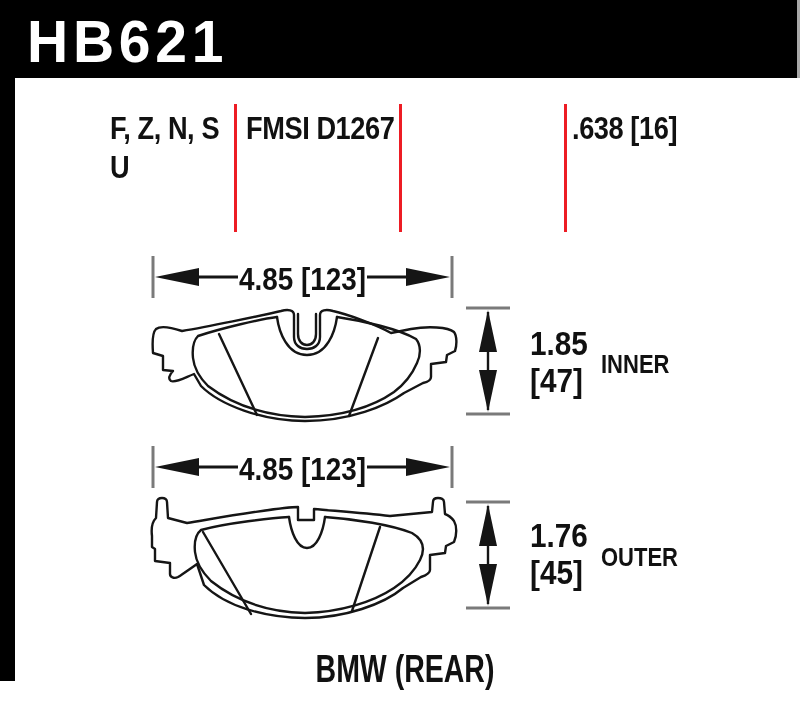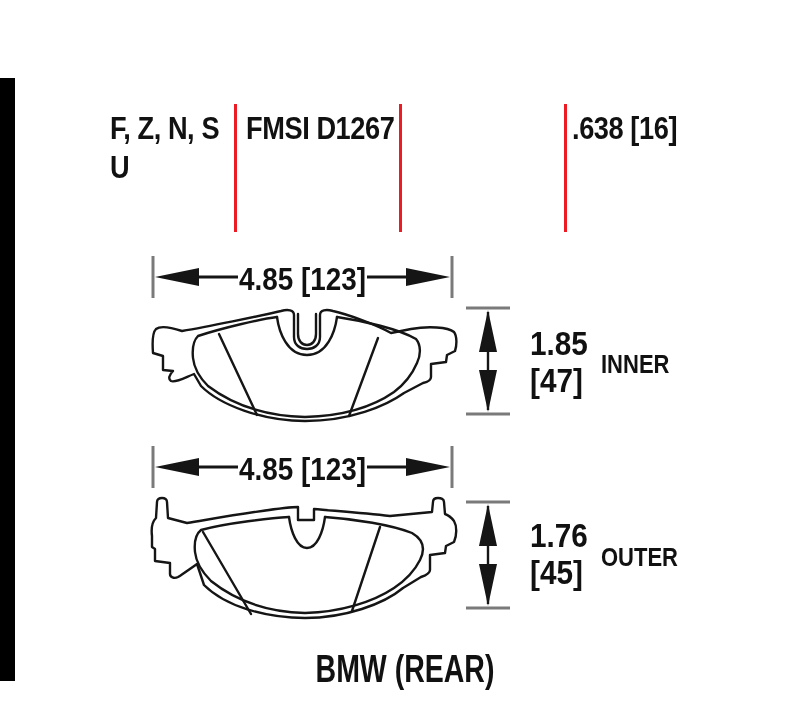--- a/index.html
+++ b/index.html
@@ -24,20 +24,23 @@
   .footer{position:absolute;left:140px;top:648px;width:530px;text-align:center;font-weight:bold;
           font-size:38px;transform:scaleX(.75);white-space:nowrap;}
   svg{position:absolute;display:block;}
   .pad path, .pad line{vector-effect:non-scaling-stroke;}
 </style>
 </head>
 <body>
 
 <div class="stage">
 
+  <div class="header">
+    <div class="part-number">HB621</div>
+  </div>
   <div class="left-strip"></div>
 
   <div class="spec" style="left:110px;">
     <div>F, Z, N, S</div>
     <div>U</div>
   </div>
   <div class="vline" style="left:234px;background:#ed1c24;"></div>
   <div class="spec" style="left:246px;">FMSI D1267</div>
   <div class="vline" style="left:399px;background:#ed1c24;"></div>
   <div class="vline" style="left:564px;background:#ed1c24;"></div>

